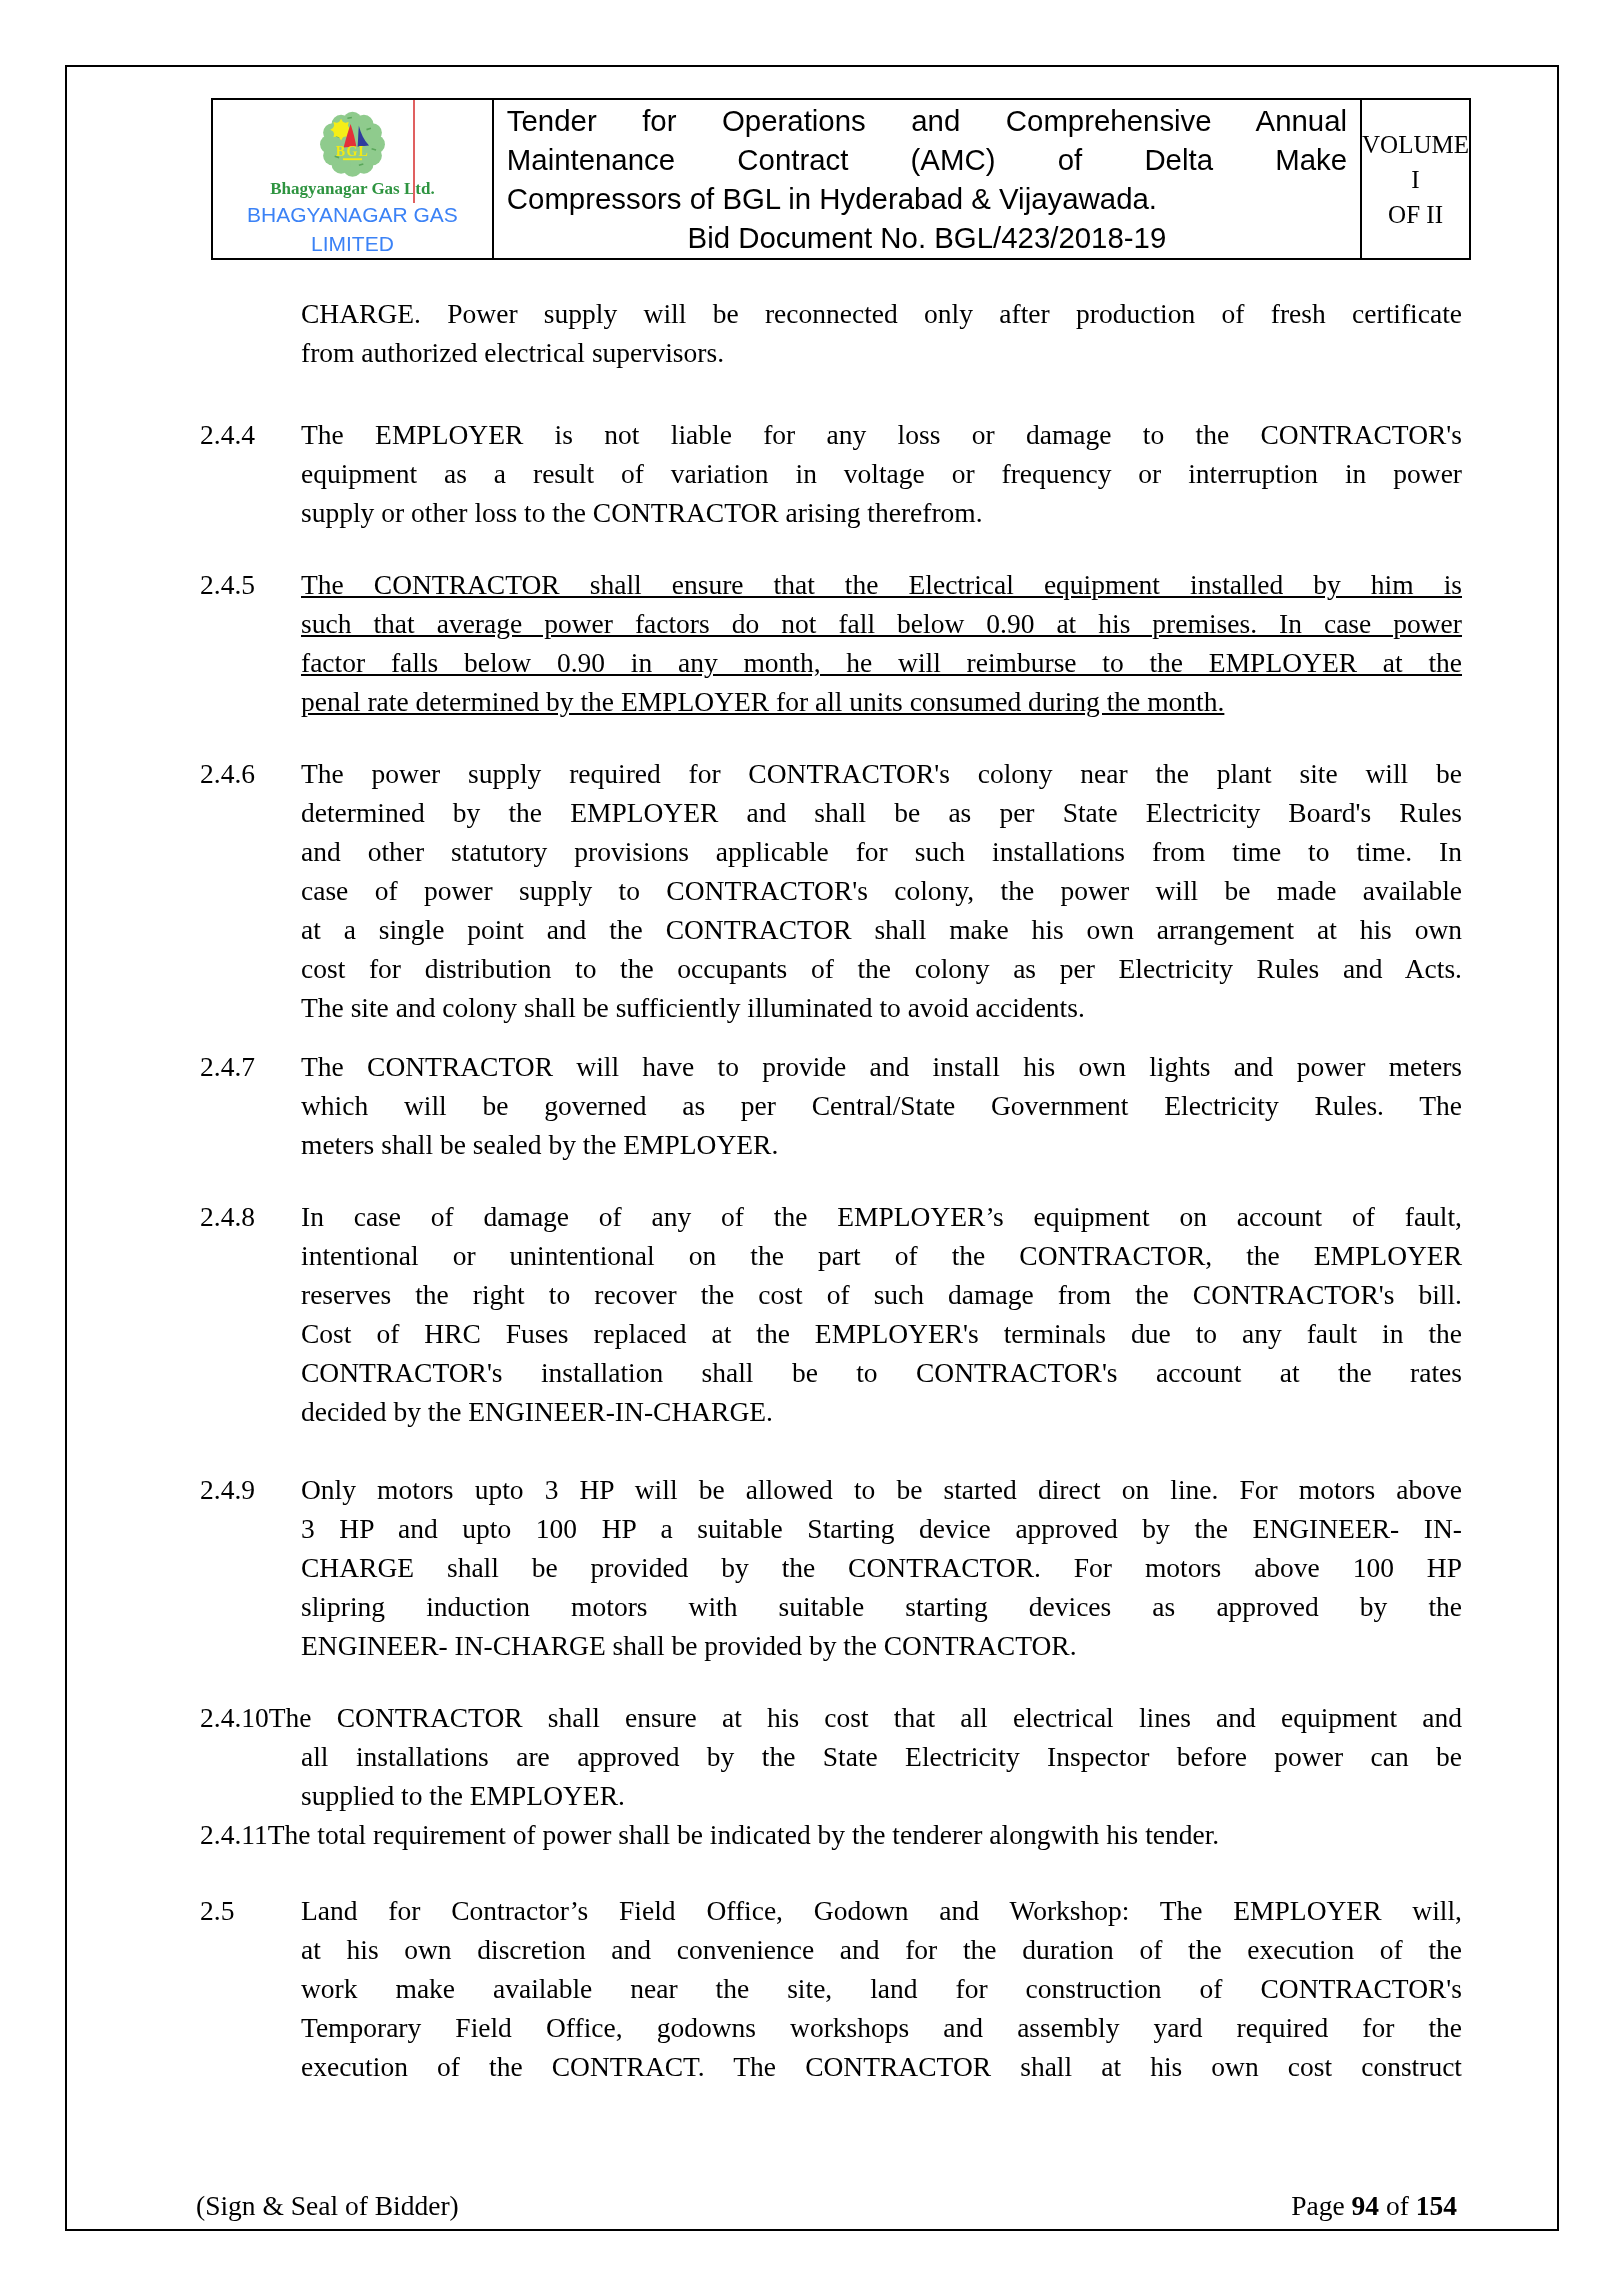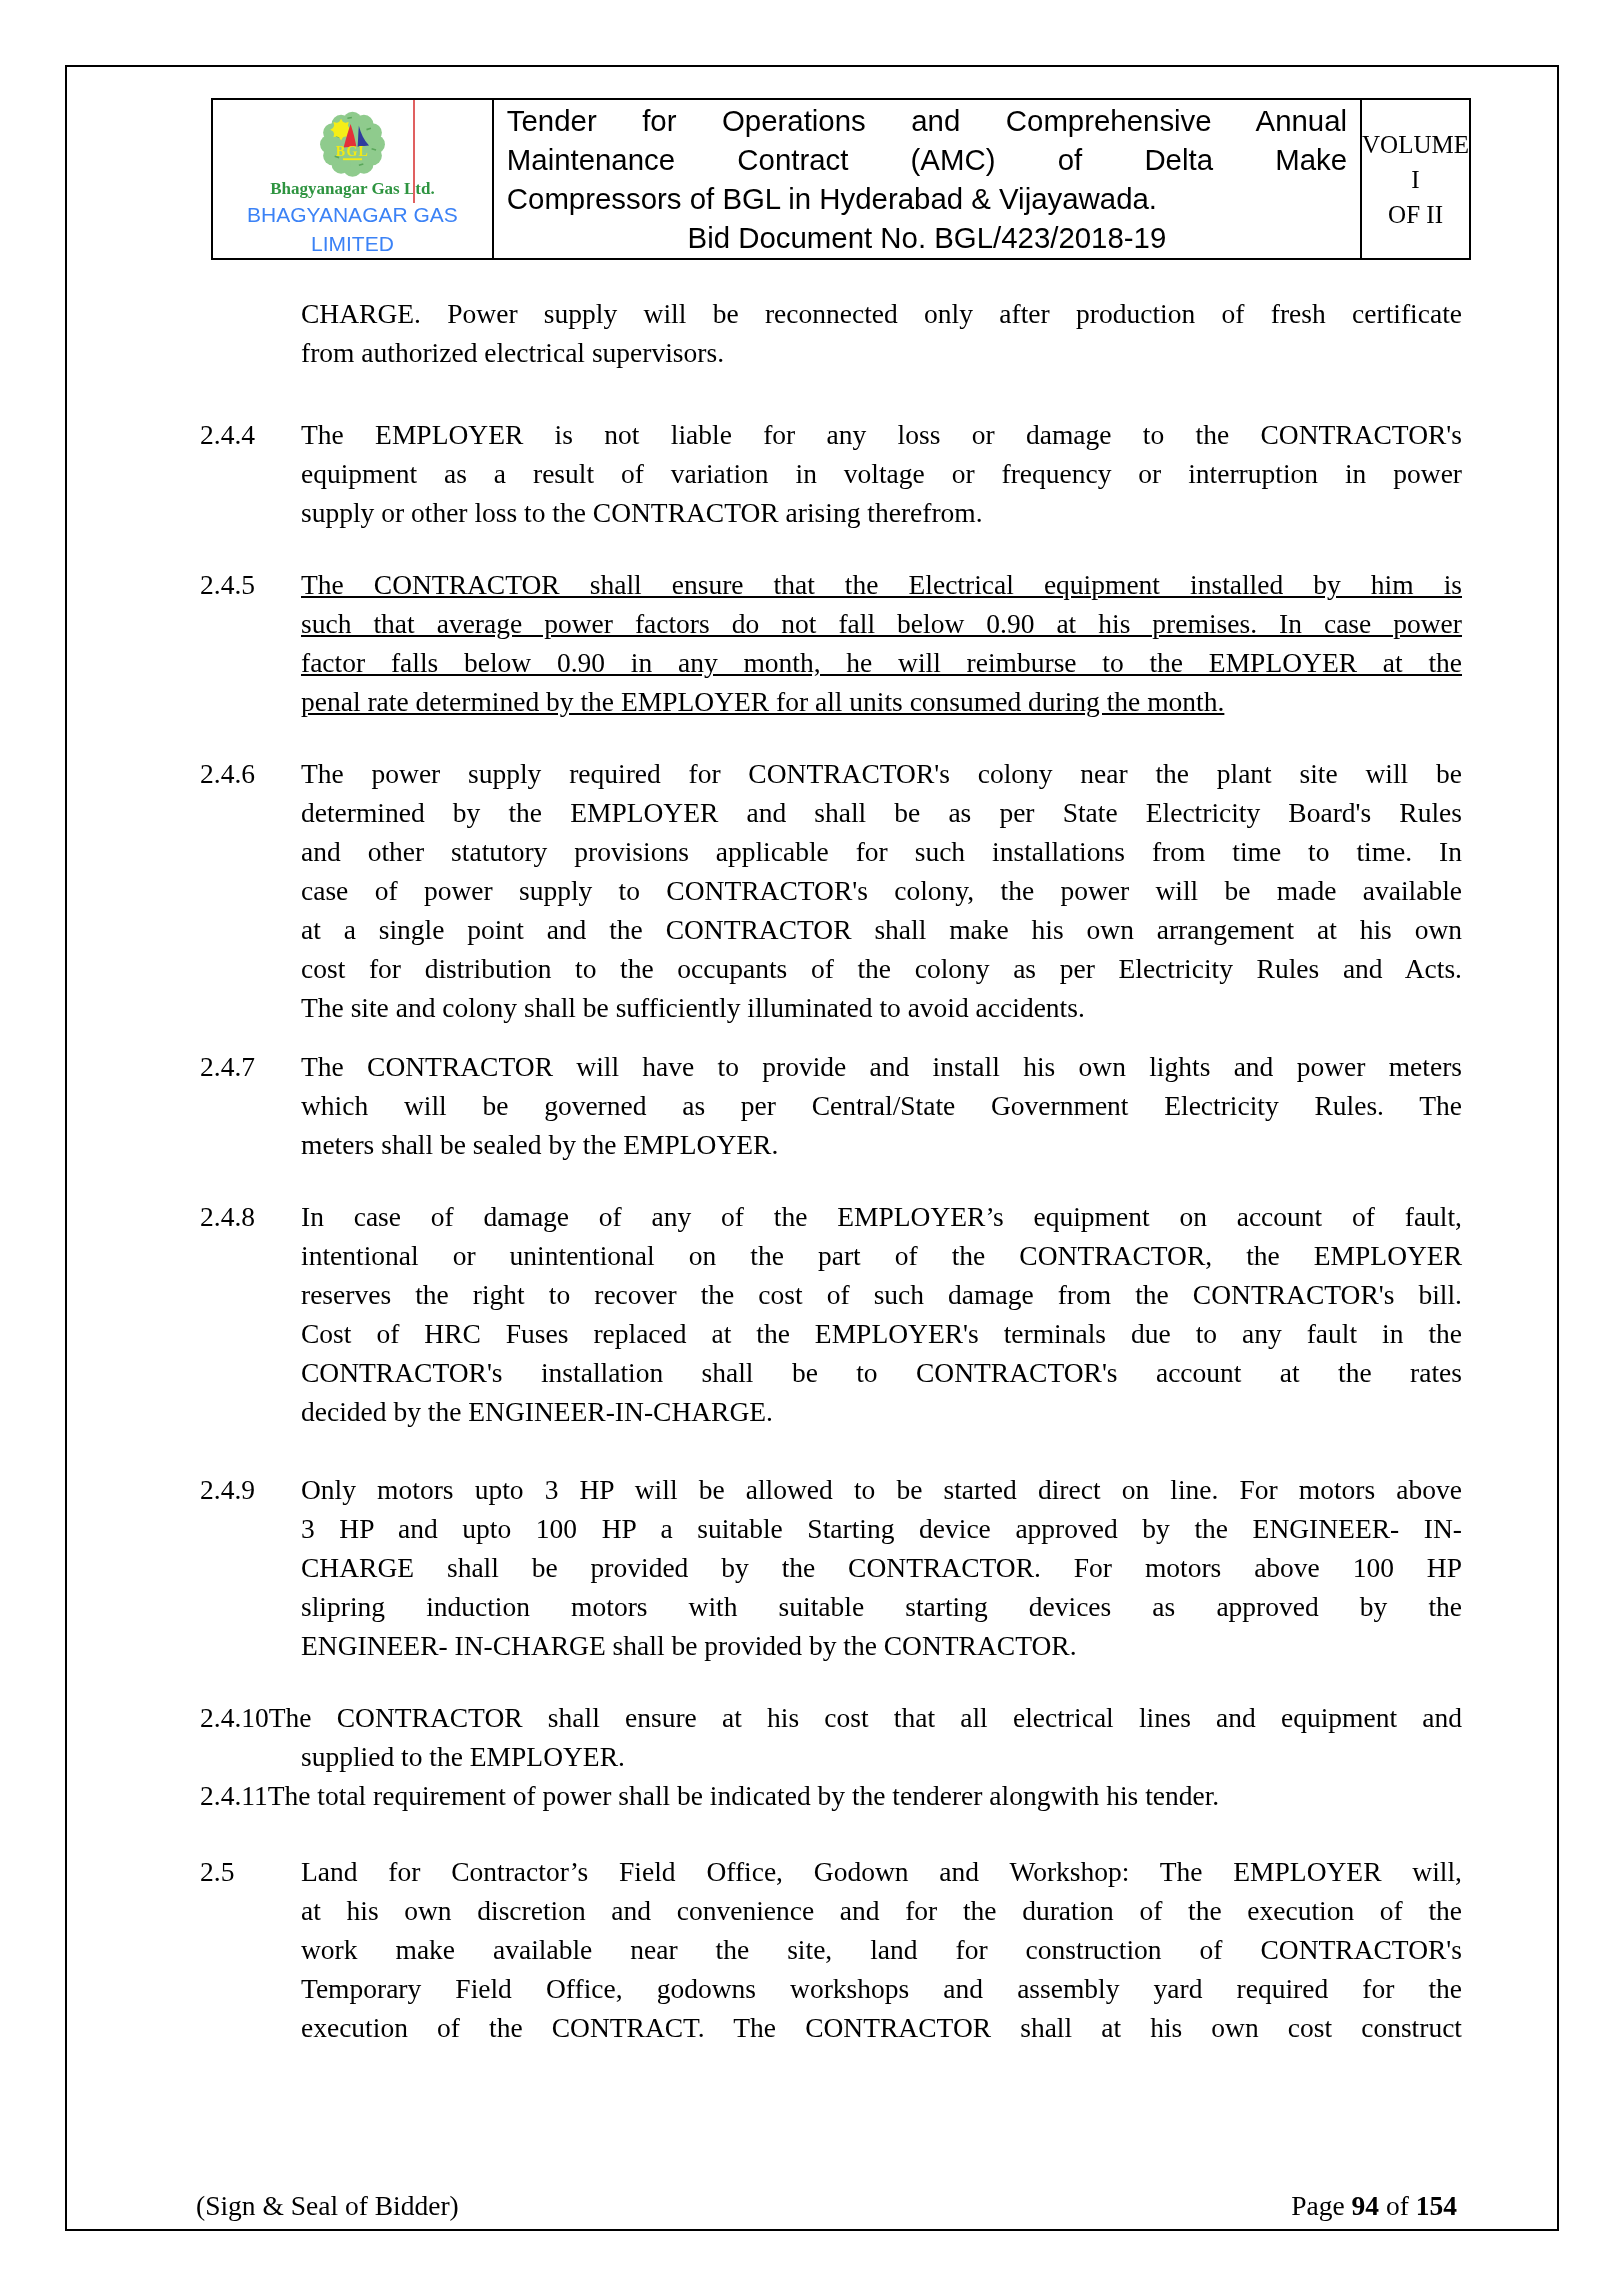--- a/index.html
+++ b/index.html
@@ -170,20 +170,21 @@
     <div class="para">
       <span class="pnum">2.4.9</span>
       <div class="line">Only motors upto 3 HP will be allowed to be started direct on line. For motors above</div>
       <div class="line">3 HP and upto 100 HP a suitable Starting device approved by the ENGINEER- IN-</div>
       <div class="line">CHARGE shall be provided by the CONTRACTOR. For motors above 100 HP</div>
       <div class="line">slipring induction motors with suitable starting devices as approved by the</div>
       <div class="line last">ENGINEER- IN-CHARGE shall be provided by the CONTRACTOR.</div>
     </div>
     <div class="para">
       <div class="line runon">2.4.10The CONTRACTOR shall ensure at his cost that all electrical lines and equipment and</div>
+      <div class="line">all installations are approved by the State Electricity Inspector before power can be</div>
       <div class="line last">supplied to the EMPLOYER.</div>
     </div>
     <div class="para">
       <div class="line last runon">2.4.11The total requirement of power shall be indicated by the tenderer alongwith his tender.</div>
     </div>
     <div class="para">
       <span class="pnum">2.5</span>
       <div class="line">Land for Contractor’s Field Office, Godown and Workshop: The EMPLOYER will,</div>
       <div class="line">at his own discretion and convenience and for the duration of the execution of the</div>
       <div class="line">work make available near the site, land for construction of CONTRACTOR's</div>

